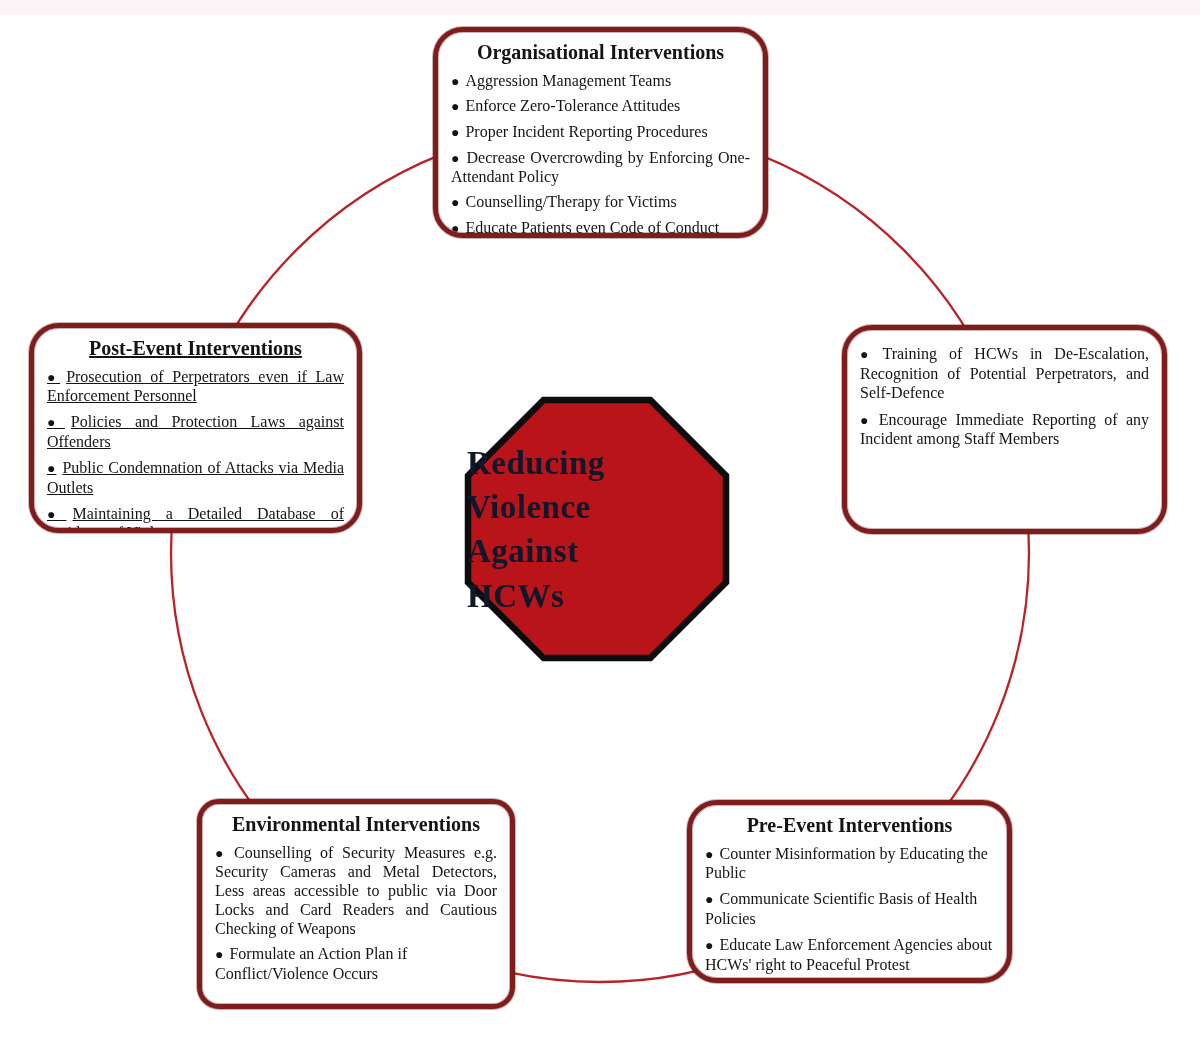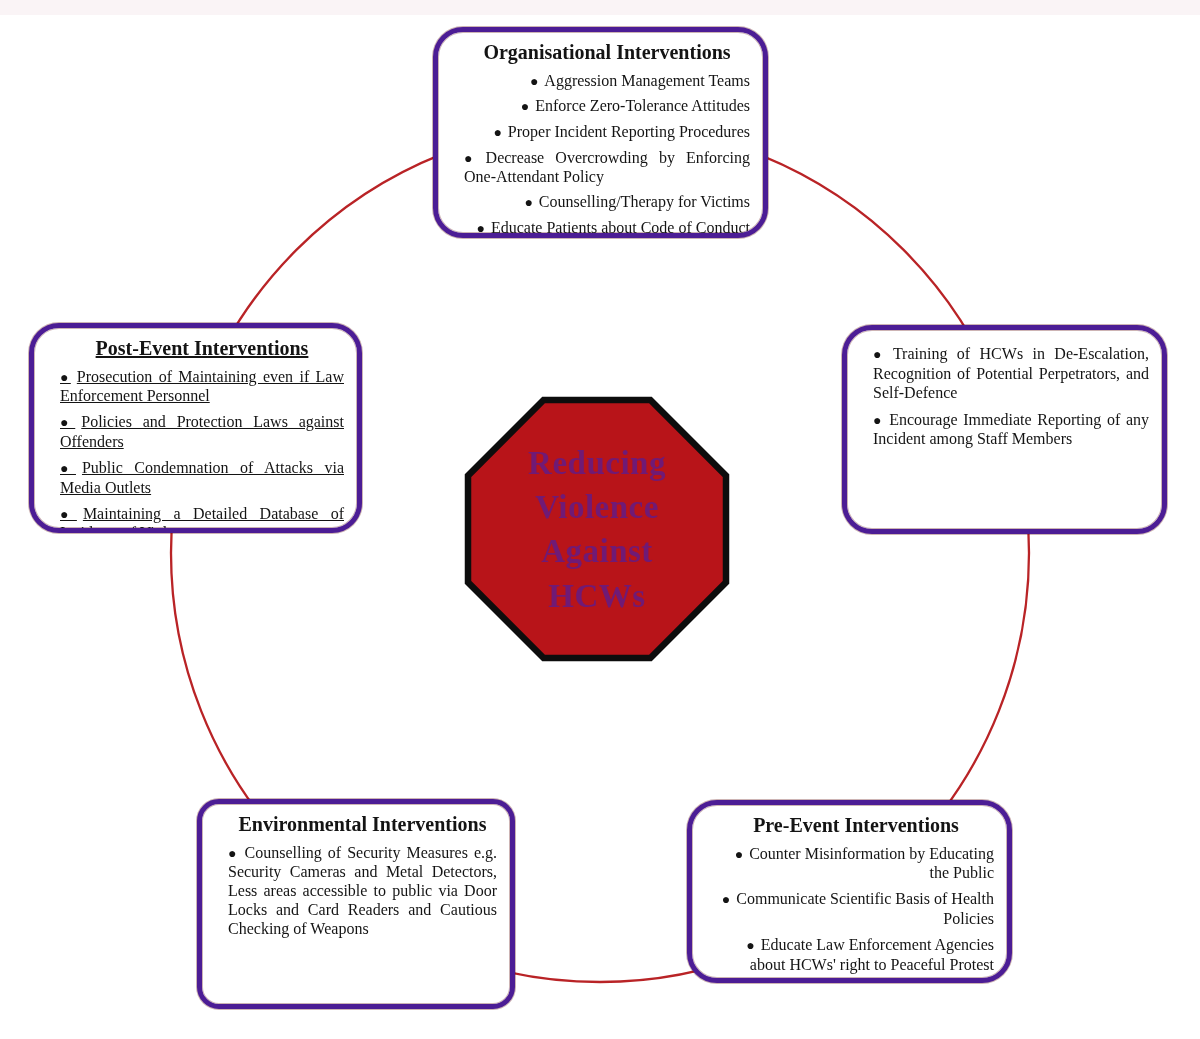--- a/index.html
+++ b/index.html
@@ -10,44 +10,44 @@
     color:#141414;
   }
   .top-band {
     position:absolute; top:0; left:0; width:1200px; height:15px;
     background:#faf4f6;
   }
   svg.diagram { position:absolute; top:0; left:0; }
 
   .box {
     position:absolute; box-sizing:border-box; background:#ffffff;
-    border:5px solid #4c1d95; border-radius:30px;
+    border:5px solid #7f1d1d; border-radius:30px;
     box-shadow: 0 0 0 1px rgba(90,5,5,.30), inset 0 0 0 1px rgba(90,5,5,.30);
-    padding:8px 13px 6px 26px; overflow:hidden;
+    padding:8px 13px 6px 13px; overflow:hidden;
   }
   .box-title {
     font-weight:bold; font-size:20px; line-height:1.18;
     text-align:center; margin:1px 0 6px 0;
   }
-  .item { font-size:16px; line-height:1.19; margin:0 0 6px 0;text-align:right; }
+  .item { font-size:16px; line-height:1.19; margin:0 0 6px 0; }
   .item.justify { text-align:justify; }
   .dot { display:inline; padding-right:6px; font-size:14px; }
 
   .box-organisational { left:433px; top:27px;  width:335px; height:211px; }
   .box-post-event     { left:29px;  top:323px; width:333px; height:210px;text-decoration:underline; }
   .box-individually   { left:842px; top:325px; width:325px; height:209px; padding-top:14px; }
   .box-environmental  { left:197px; top:799px; width:318px; height:210px;border-radius:22px; }
   .box-pre-event      { left:687px; top:800px; width:325px; height:183px; }
 
   .box-post-event .item, .box-pre-event .item { margin-bottom:7px; }
   .box-individually .item { margin-bottom:8px; }
 
   .center-text {
     position:absolute; left:467px; top:441px; width:260px;
-    text-align:center; color:#701a75; font-weight:bold;
+    color:#0f172a; font-weight:bold;
     font-size:33px; line-height:1.34; letter-spacing:0.5px;
   }
 </style>
 </head>
 <body>
 
 <div class="top-band"></div>
 
 <svg class="diagram" width="1200" height="1039" viewBox="0 0 1200 1039">
   <circle cx="600" cy="553" r="429" fill="none" stroke="#b92326" stroke-width="2.3"></circle>
@@ -68,29 +68,29 @@
       <div class="item"><span class="dot">●</span><span>Aggression Management Teams</span></div>
 
       <div class="item"><span class="dot">●</span><span>Enforce Zero-Tolerance Attitudes</span></div>
 
       <div class="item"><span class="dot">●</span><span>Proper Incident Reporting Procedures</span></div>
 
       <div class="item justify"><span class="dot">●</span><span>Decrease Overcrowding by Enforcing One-Attendant Policy</span></div>
 
       <div class="item"><span class="dot">●</span><span>Counselling/Therapy for Victims</span></div>
 
-      <div class="item"><span class="dot">●</span><span>Educate Patients about Code of Conduct</span></div>
+      <div class="item"><span class="dot">●</span><span>Educate Patients even Code of Conduct</span></div>
     </div>
 </div>
 
 <div class="box box-post-event">
   <div class="box-title">Post-Event Interventions</div>
   <div class="box-items">
 
-      <div class="item justify"><span class="dot">●</span><span>Prosecution of Maintaining even if Law Enforcement Personnel</span></div>
+      <div class="item justify"><span class="dot">●</span><span>Prosecution of Perpetrators even if Law Enforcement Personnel</span></div>
 
       <div class="item justify"><span class="dot">●</span><span>Policies and Protection Laws against Offenders</span></div>
 
       <div class="item justify"><span class="dot">●</span><span>Public Condemnation of Attacks via Media Outlets</span></div>
 
       <div class="item justify"><span class="dot">●</span><span>Maintaining a Detailed Database of Incidents of Violence</span></div>
     </div>
 </div>
 
 <div class="box box-individually">
@@ -101,20 +101,21 @@
       <div class="item justify"><span class="dot">●</span><span>Encourage Immediate Reporting of any Incident among Staff Members</span></div>
     </div>
 </div>
 
 <div class="box box-environmental">
   <div class="box-title">Environmental Interventions</div>
   <div class="box-items">
 
       <div class="item justify"><span class="dot">●</span><span>Counselling of Security Measures e.g. Security Cameras and Metal Detectors, Less areas accessible to public via Door Locks and Card Readers and Cautious Checking of Weapons</span></div>
 
+      <div class="item"><span class="dot">●</span><span>Formulate an Action Plan if Conflict/Violence Occurs</span></div>
     </div>
 </div>
 
 <div class="box box-pre-event">
   <div class="box-title">Pre-Event Interventions</div>
   <div class="box-items">
 
       <div class="item"><span class="dot">●</span><span>Counter Misinformation by Educating the Public</span></div>
 
       <div class="item"><span class="dot">●</span><span>Communicate Scientific Basis of Health Policies</span></div>

